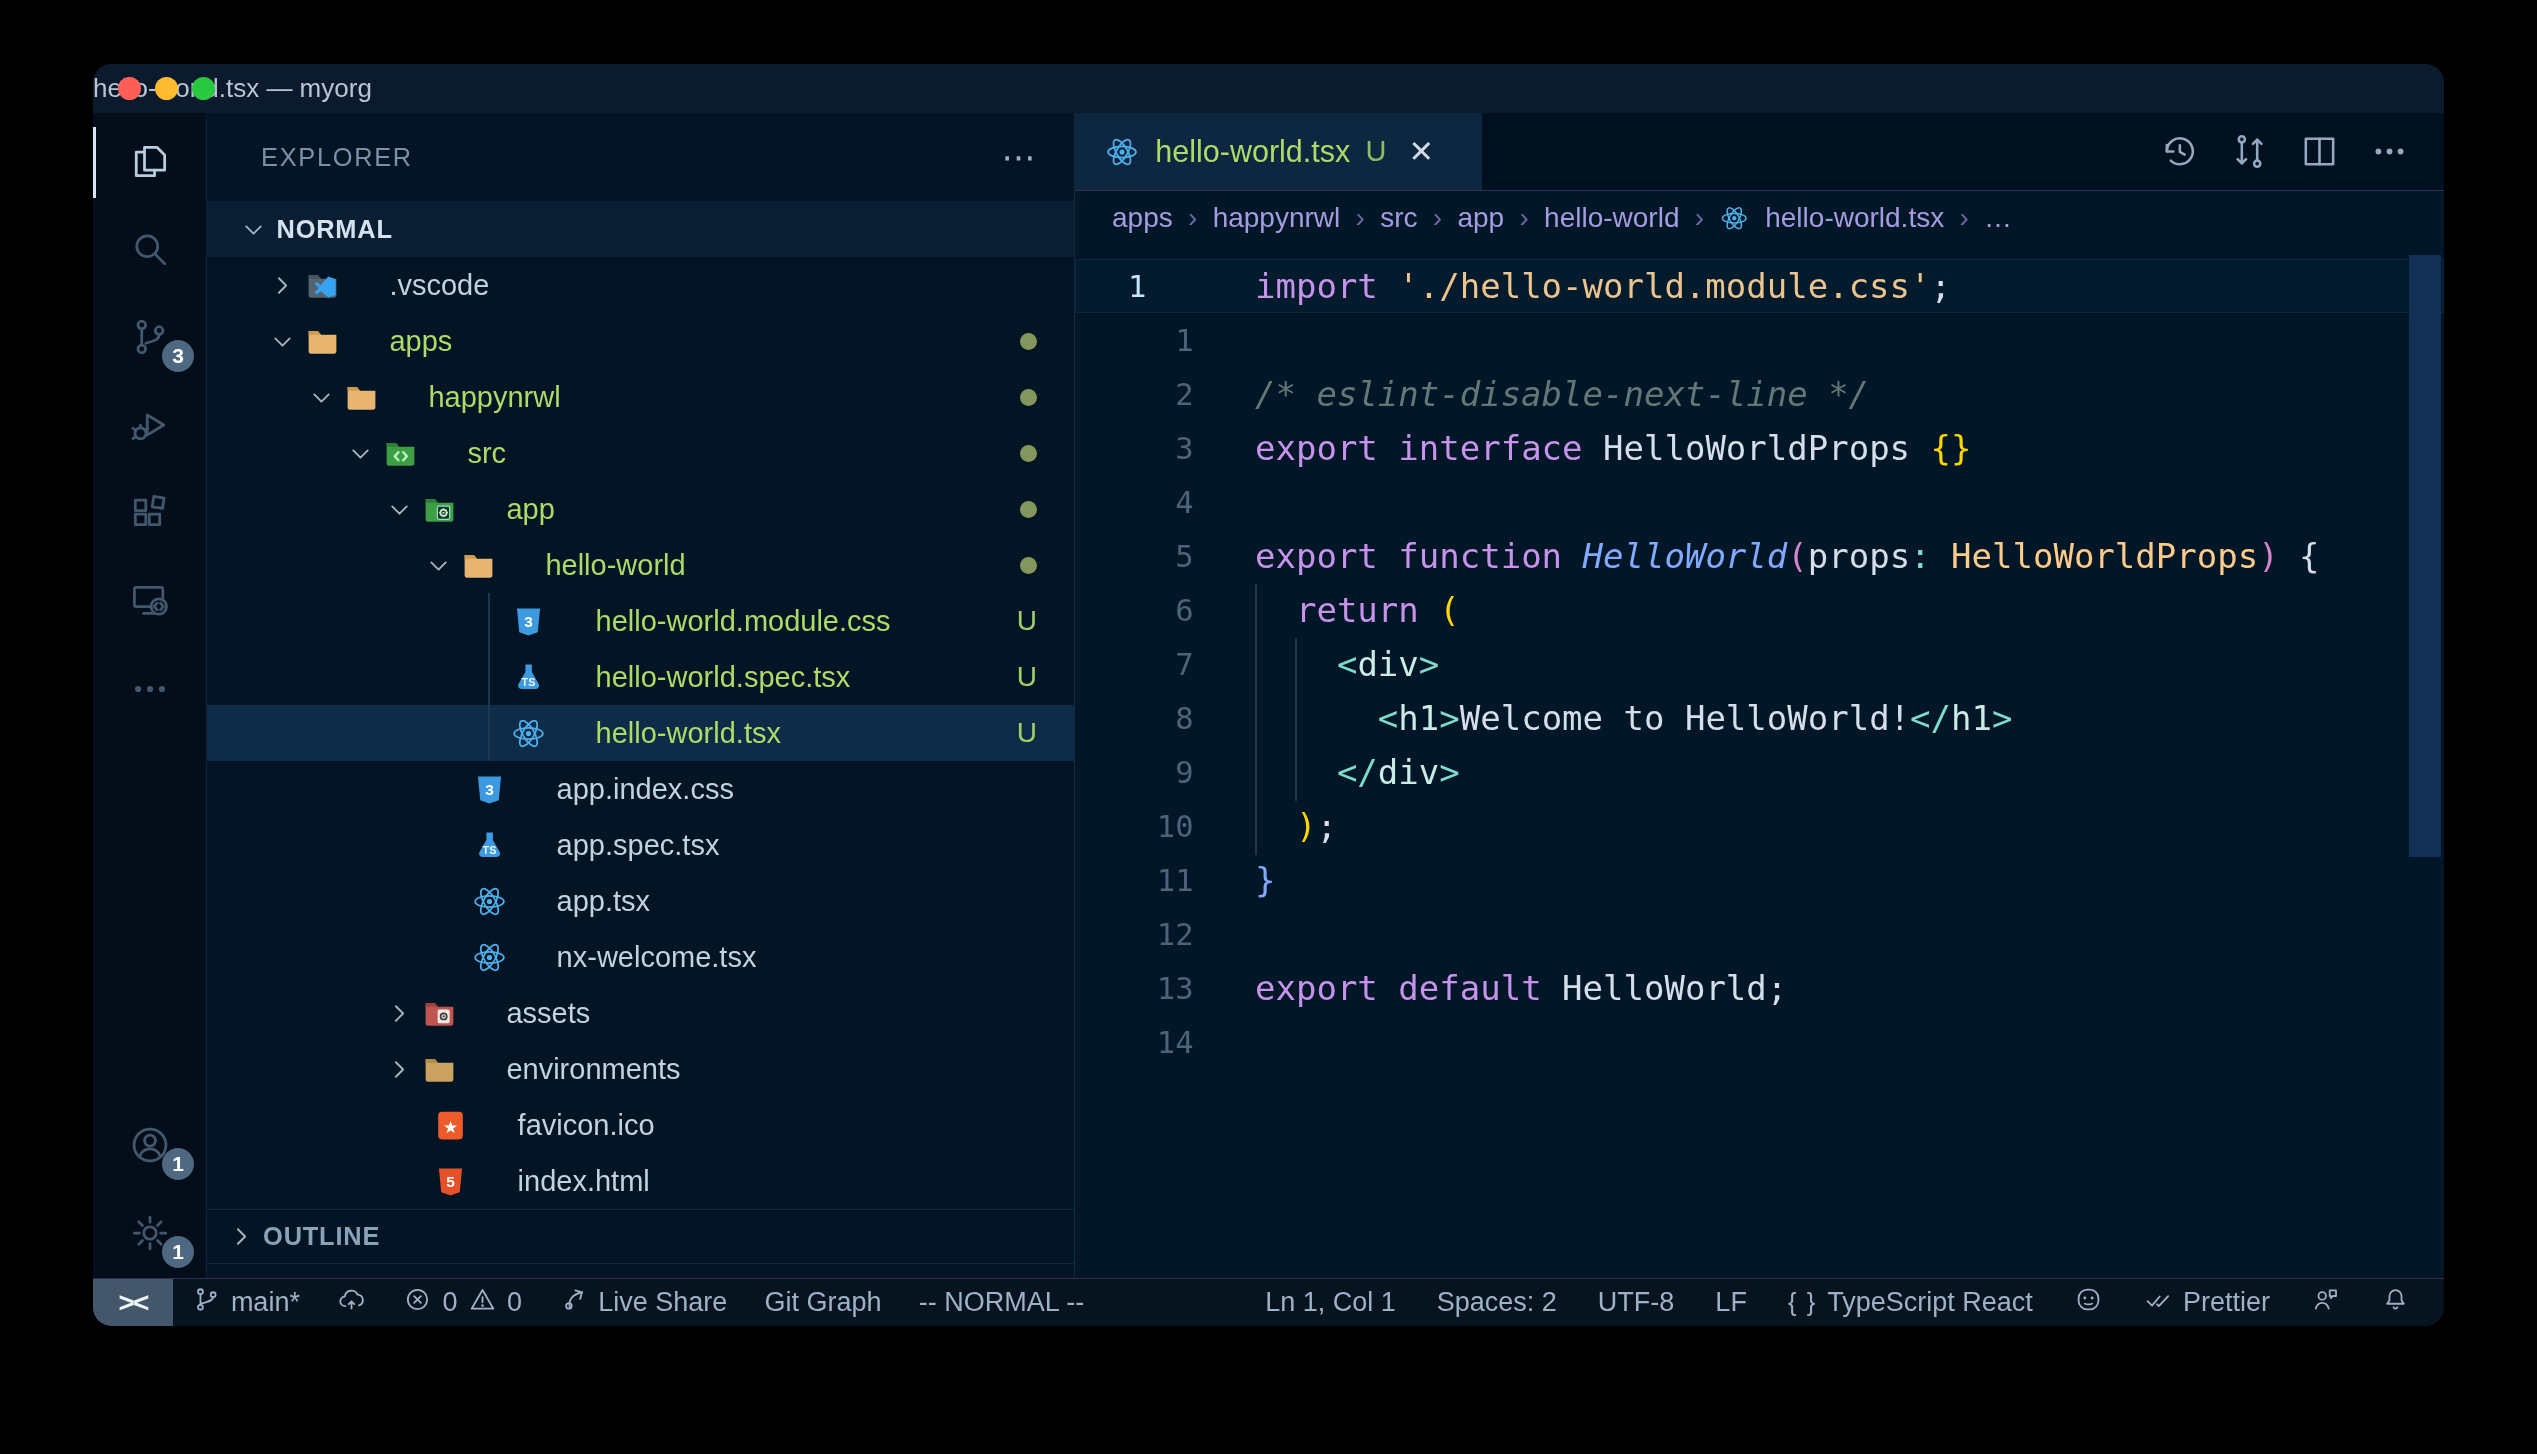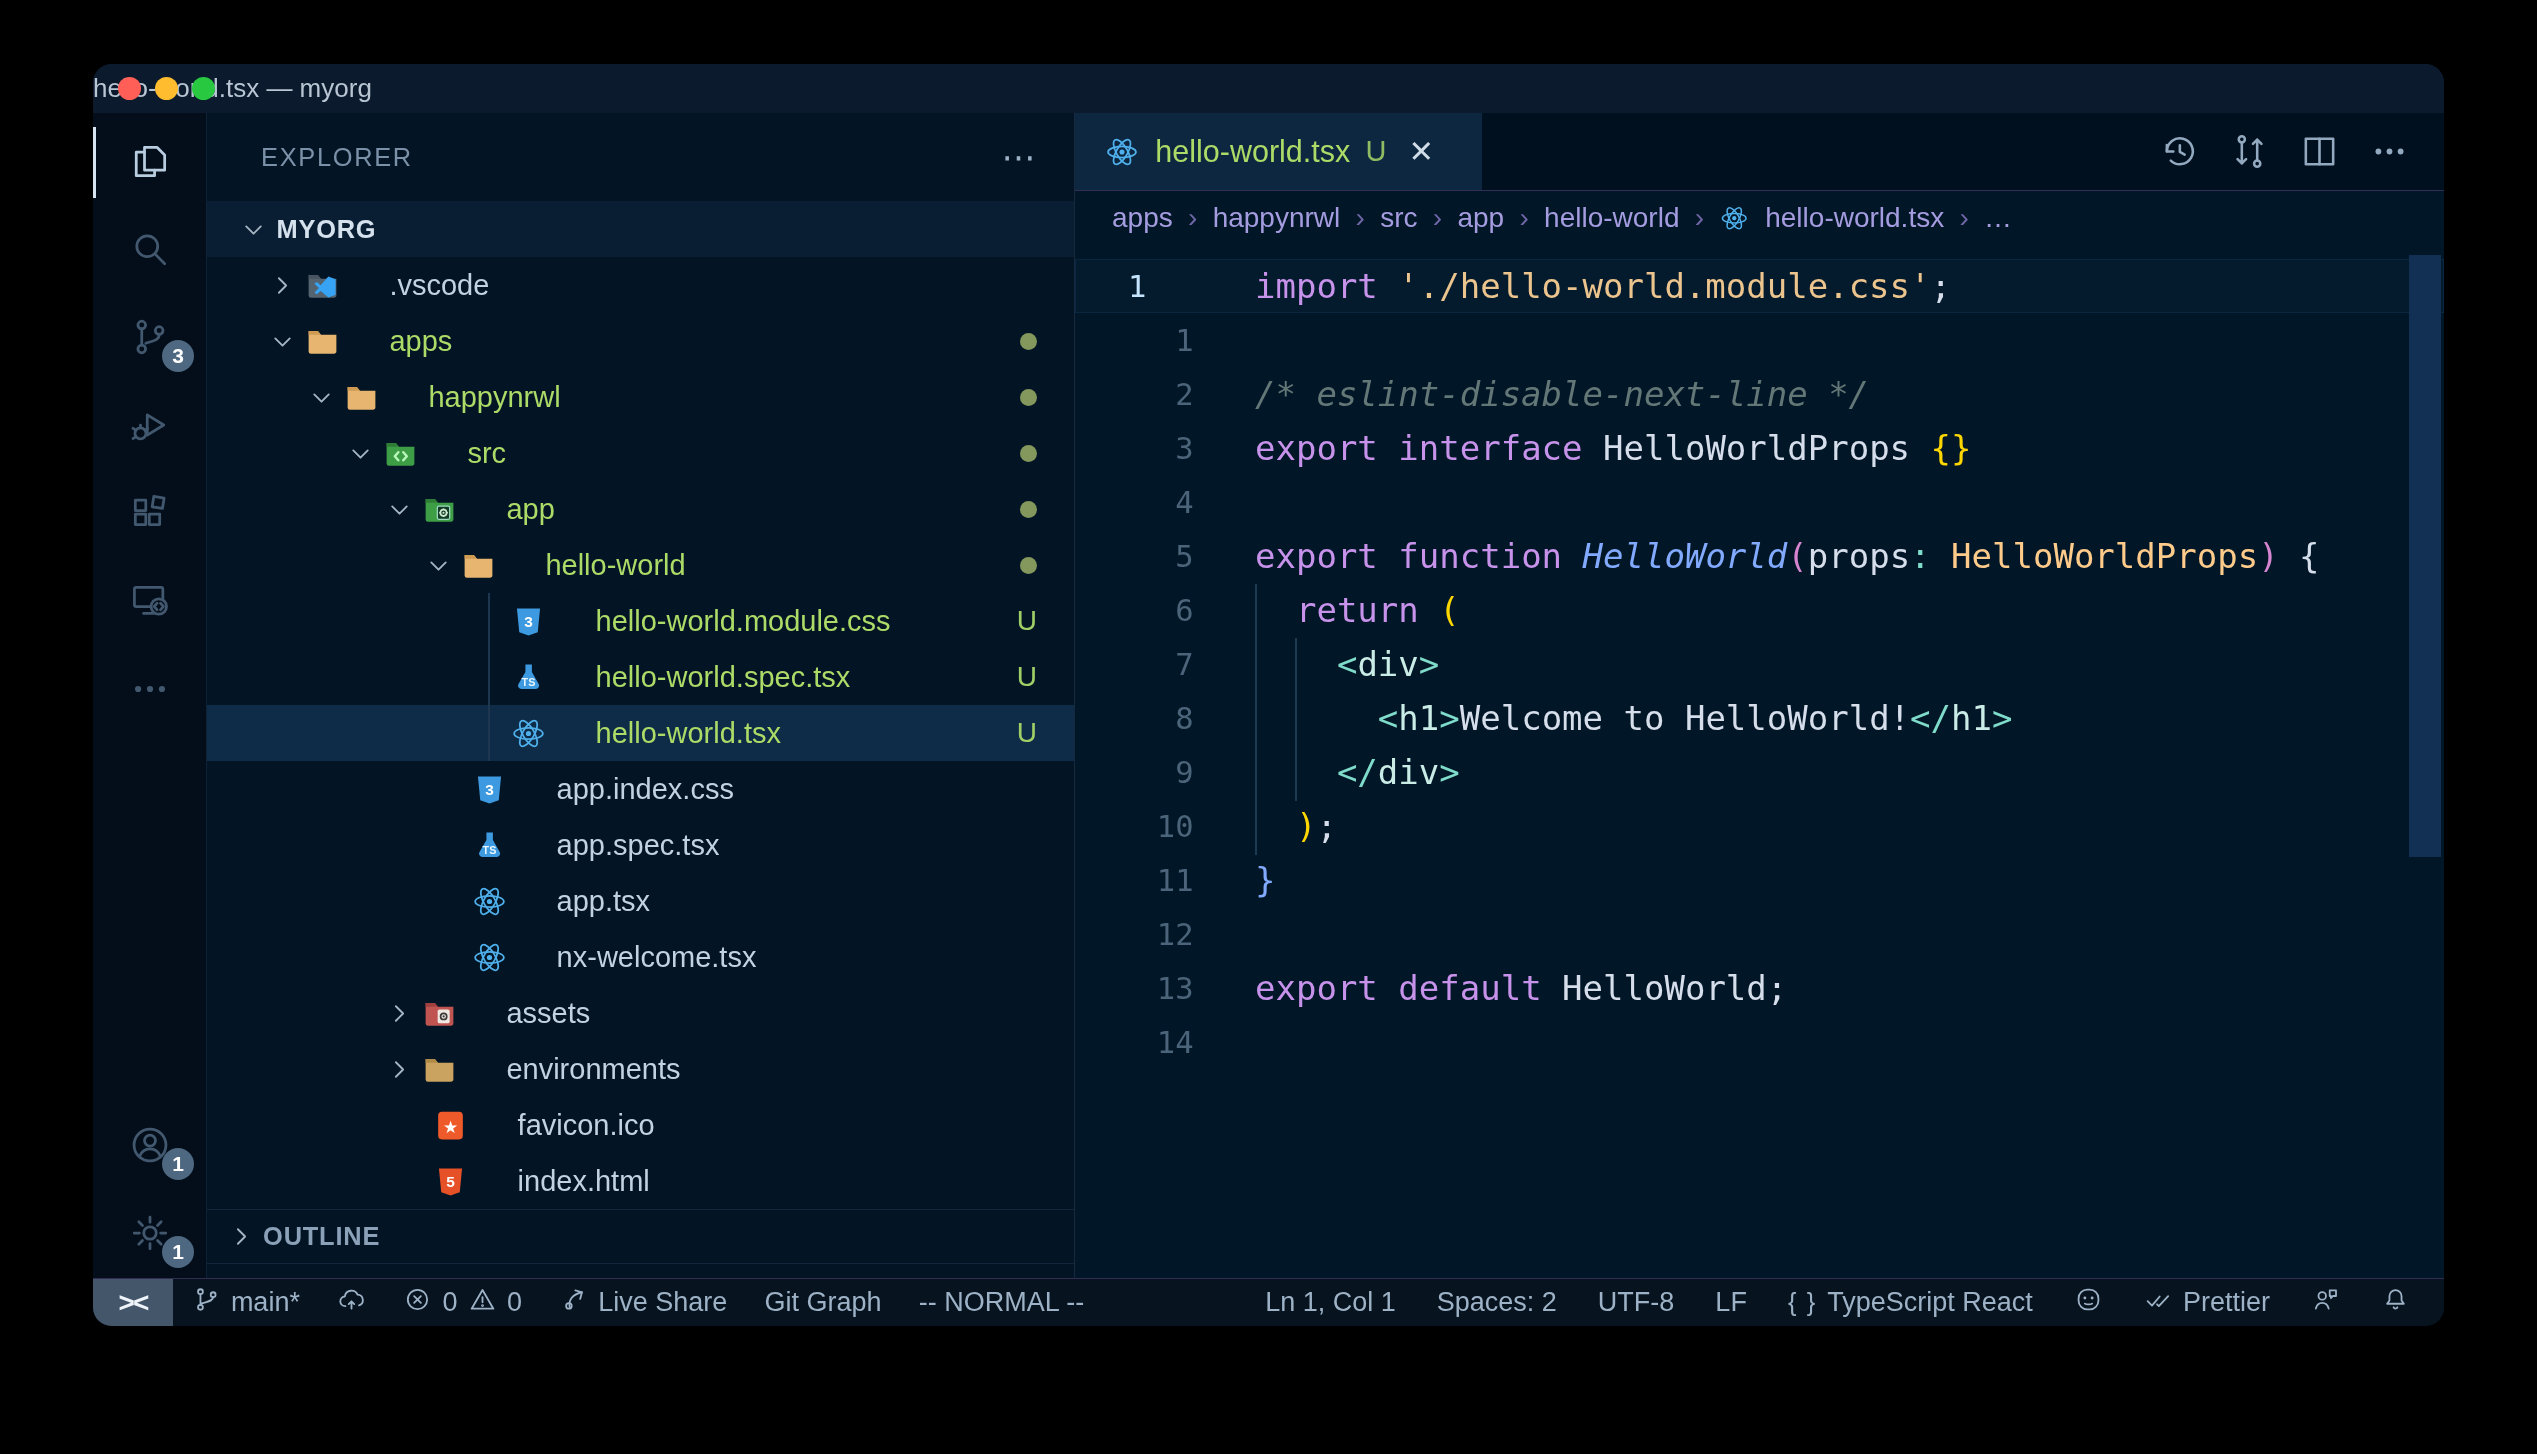--- a/index.html
+++ b/index.html
@@ -221,21 +221,21 @@
       <div class="sb-header">
         <span class="sb-title">EXPLORER</span>
         <span class="sb-more">⋯</span>
       </div>
       <div class="ws-row" id="wsrow">
         <span class="chev" id="ws-chev"><svg viewBox="0 0 24 24">
               <g fill="none" stroke="currentColor" stroke-width="1.5" stroke-linecap="round" stroke-linejoin="round">
                 <path d="M6 9.5l6 6 6-6"></path>
               </g>
             </svg></span>
-        <span>MYORG</span>
+        <span>NORMAL</span>
       </div>
       <div class="tree" id="tree">
           <div class="row " style="padding-left:61px">
     <span class="chev"><svg viewBox="0 0 24 24">
                 <g fill="none" stroke="currentColor" stroke-width="1.5" stroke-linecap="round" stroke-linejoin="round">
                   <path d="M9 6l6 6-6 6"></path>
                 </g>
               </svg></span>
             <span class="ficon"><svg viewBox="0 0 24 24">
                 <path d="M3 5.2h6l2 2.4h10v10.9c0 .8-.7 1.5-1.5 1.5h-15A1.5 1.5 0 0 1 3 18.5z" fill="#55636f"></path>

